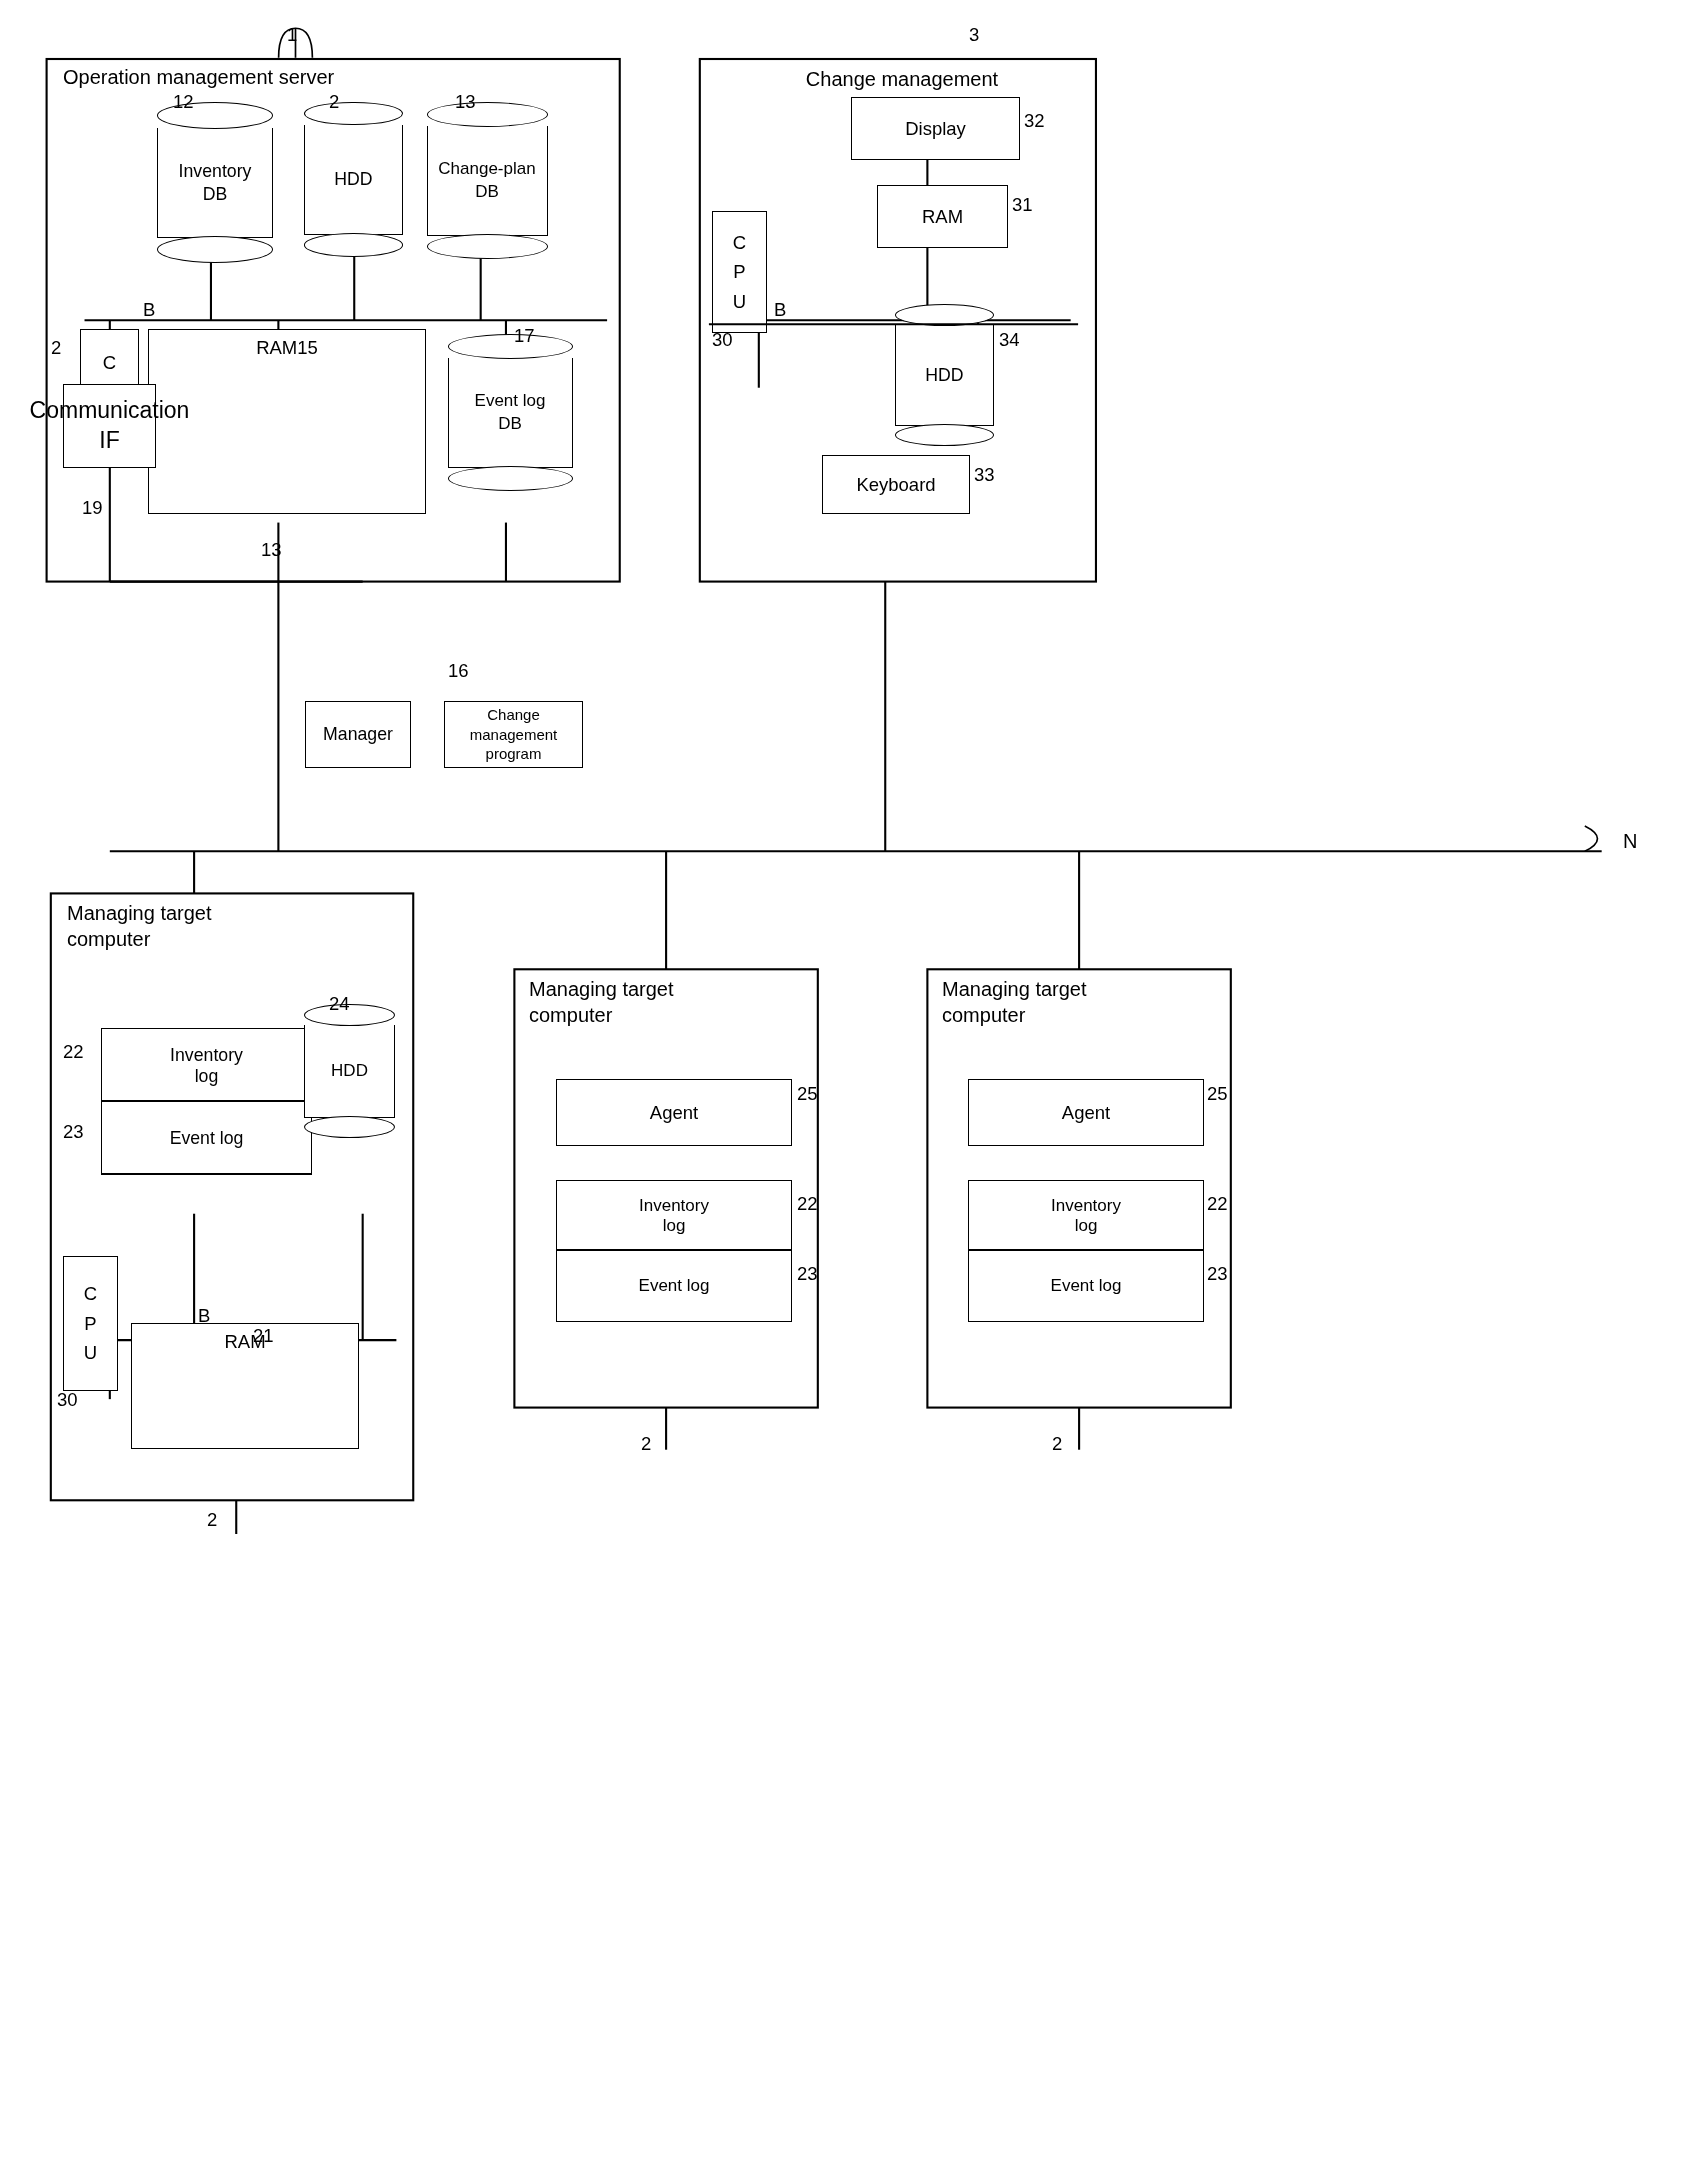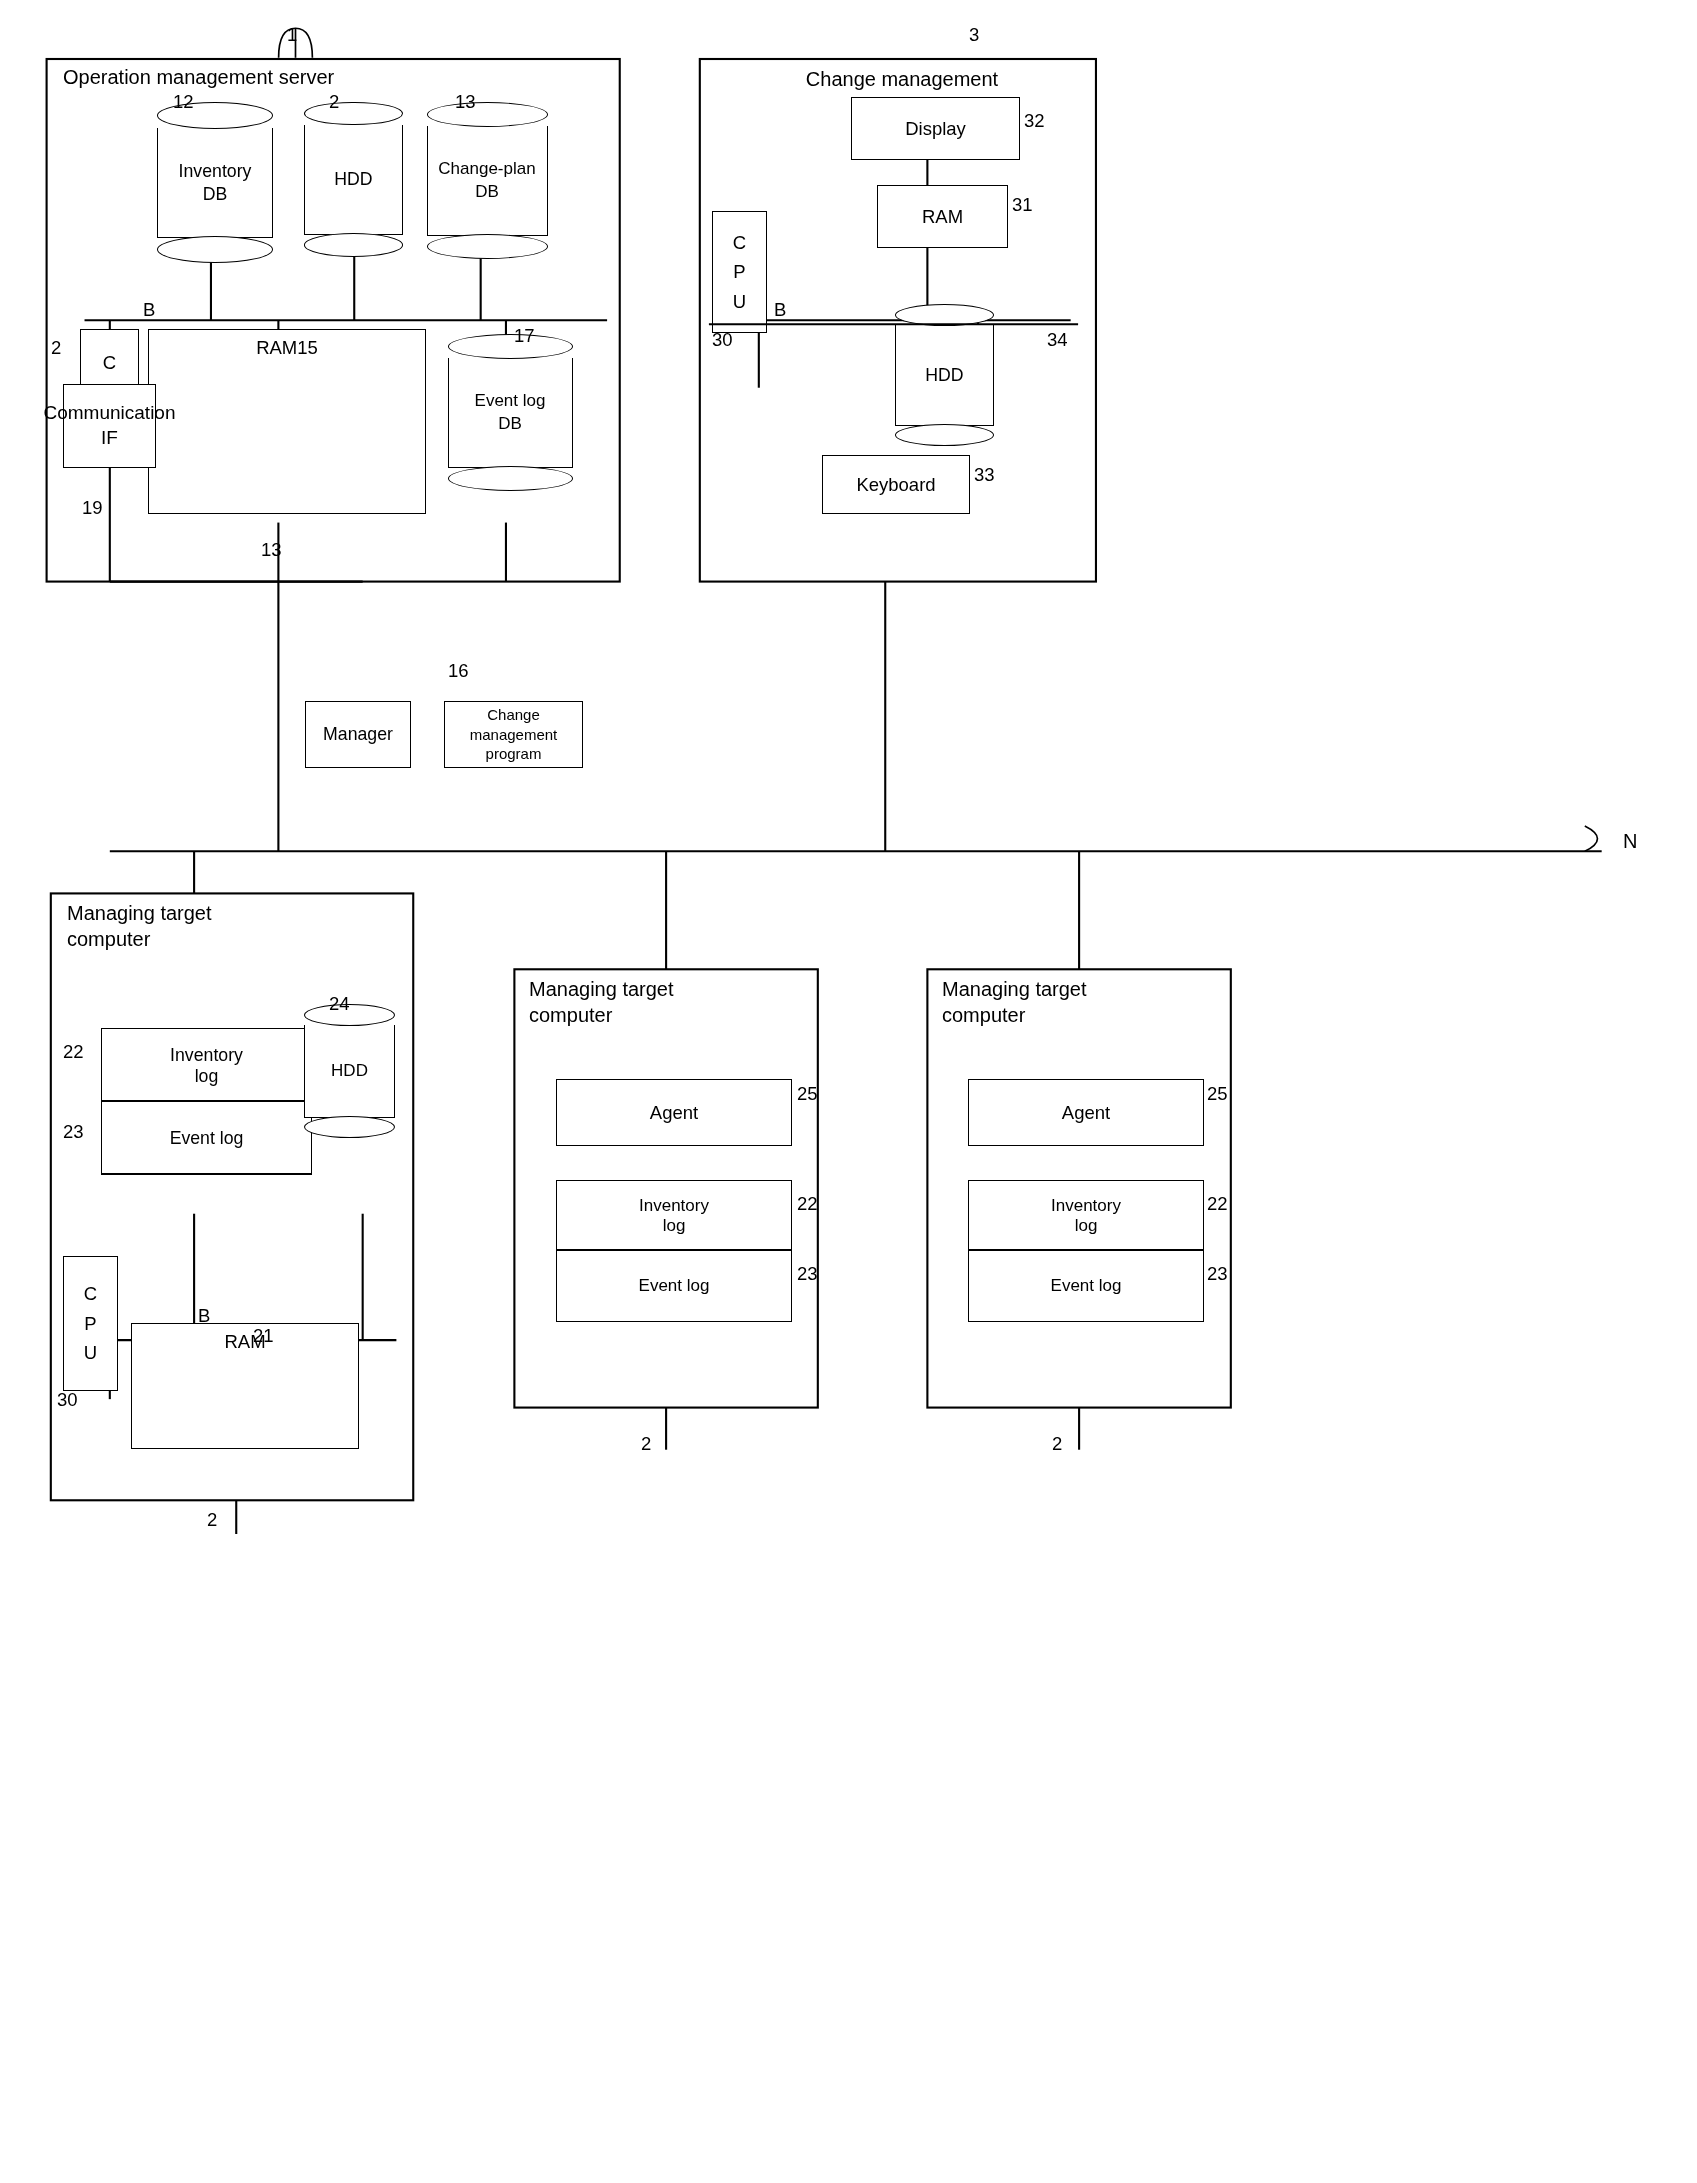--- a/index.html
+++ b/index.html
@@ -236,21 +236,21 @@
       <span>Manager</span>
     </div>
 
     <div class="small-box" style="position:absolute; left:295px; top:371px; width:139px; height:67px; font-size:15px; text-align:center; line-height:1.3;">
       <span style="white-space:pre-line;">Change management
 program</span>
     </div>
     <div class="number-label" style="position:absolute; left:299px; top:330px;">16</div>
   </div>
 
-  <div class="small-box" style="left:63px; top:384px; width:93px; height:84px; font-size:19px; text-align:center; line-height:1.3;">
+  <div class="small-box" style="left:63px; top:384px; width:93px; height:84px; font-size:23px; text-align:center; line-height:1.3;">
     <span style="white-space:pre-line;">Communication
 IF</span>
   </div>
   <div class="number-label" style="left:57px; top:497px;margin-left:25px;">19</div>
   <div class="number-label" style="left:261px; top:539px;">13</div>
 
   <div class="small-box" style="left:851px; top:97px; width:169px; height:63px; font-size:18.5px;">
     <span>Display</span>
   </div>
   <div class="number-label" style="left:1024px; top:110px;">32</div>
@@ -258,21 +258,21 @@
   <div class="small-box" style="left:877px; top:185px; width:131px; height:63px; font-size:18.5px;">
     <span>RAM</span>
   </div>
   <div class="number-label" style="left:1012px; top:194px;">31</div>
 
   <div class="cylinder" style="left:894px; top:303px; width:101px;">
     <div class="cylinder-top" style="width:99px; height:22px;"></div>
     <div class="cylinder-body" style="width:99px; height:101px; font-size:17.7px; text-align:center;">HDD</div>
     <div class="cylinder-bottom-ellipse" style="width:99px; height:22px;"></div>
   </div>
-  <div class="number-label" style="left:999px; top:329px;margin-left:48px;">34</div>
+  <div class="number-label" style="left:999px; top:329px;">34</div>
 
   <div class="small-box" style="left:822px; top:455px; width:148px; height:59px; font-size:18.5px;">
     <span>Keyboard</span>
   </div>
   <div class="number-label" style="left:974px; top:464px;">33</div>
 
   <div class="small-box" style="left:712px; top:211px; width:55px; height:122px; font-size:18.5px; line-height:1.6;">
     <span style="white-space:pre-line; text-align:center;">C
 P
 U</span>

